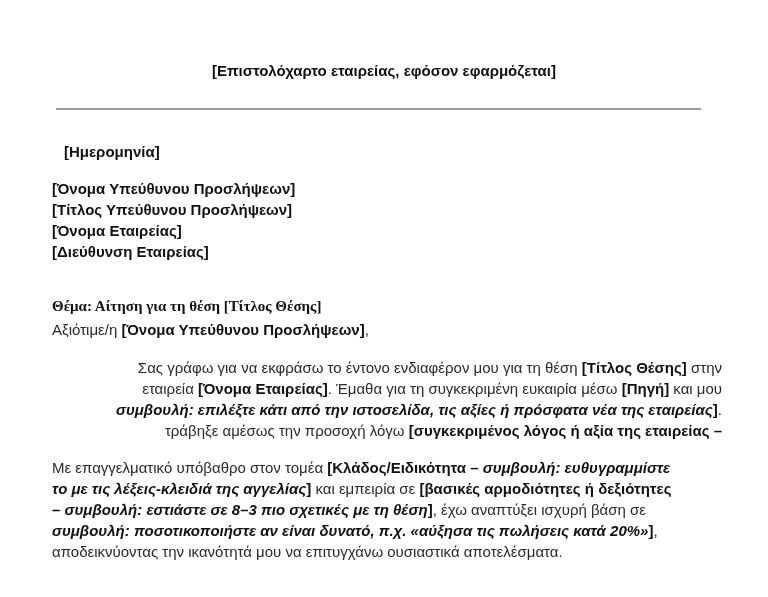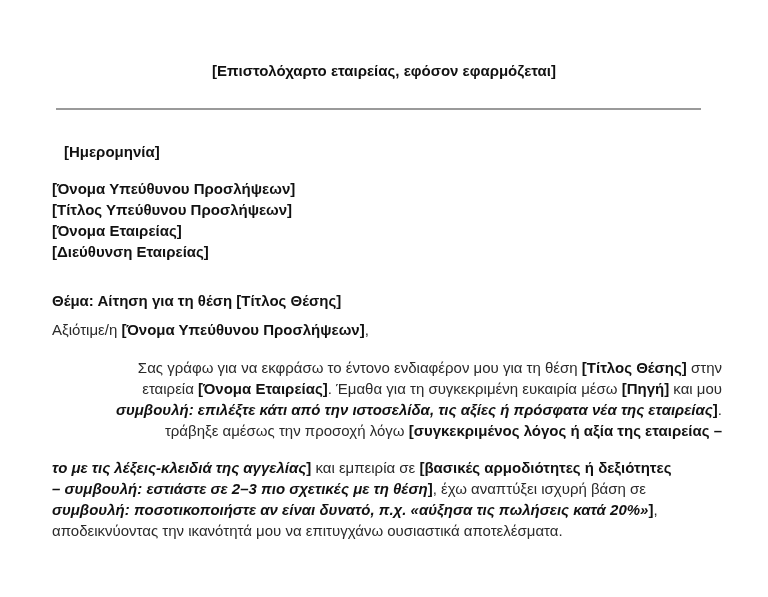--- a/index.html
+++ b/index.html
@@ -40,21 +40,21 @@
       width: 670px;
       font-size: 15px;
       line-height: 21px;
       color: #2a2a2a;
     }
     .b { font-weight: bold; color: #111; }
     .bi { font-weight: bold; font-style: italic; color: #111; }
     .line { display: block; white-space: nowrap; }
     #date { top: 141px; margin-left: 12px; }
     #recipient { top: 178px; }
-    #subject { top: 290px; }
+    #subject { top: 296px; font-family: Liberation Serif, serif; }
     #salutation { top: 319px; }
     #para1 { top: 357px; text-align: right; }
     #para2 { top: 457px; }
   </style>
 </head>
 <body>
 
 <div class="letterhead">[Επιστολόχαρτο εταιρείας, εφόσον εφαρμόζεται]</div>
 <div class="divider"></div>
 
@@ -80,17 +80,18 @@
 </div>
 
 <div class="block" id="para1">
   <span class="line"><span>Σας γράφω για να εκφράσω το έντονο ενδιαφέρον μου για τη θέση </span><span class="b">[Τίτλος Θέσης]</span><span> στην</span></span>
   <span class="line"><span>εταιρεία </span><span class="b">[Όνομα Εταιρείας]</span><span>. Έμαθα για τη συγκεκριμένη ευκαιρία μέσω </span><span class="b">[Πηγή]</span><span> και μου</span></span>
   <span class="line"><span class="bi">συμβουλή: επιλέξτε κάτι από την ιστοσελίδα, τις αξίες ή πρόσφατα νέα της εταιρείας</span><span class="b">]</span><span>.</span></span>
   <span class="line"><span>τράβηξε αμέσως την προσοχή λόγω </span><span class="b">[συγκεκριμένος λόγος ή αξία της εταιρείας –</span></span>
 </div>
 
 <div class="block" id="para2">
+  <span class="line"><span>Με επαγγελματικό υπόβαθρο στον τομέα </span><span class="b">[Κλάδος/Ειδικότητα – </span><span class="bi">συμβουλή: ευθυγραμμίστε</span></span>
   <span class="line"><span class="bi">το με τις λέξεις-κλειδιά της αγγελίας</span><span class="b">]</span><span> και εμπειρία σε </span><span class="b">[βασικές αρμοδιότητες ή δεξιότητες</span></span>
-  <span class="line"><span class="bi">– συμβουλή: εστιάστε σε 2–3 πιο σχετικές με τη θέση</span><span class="b">]</span><span>, έχω αναπτύξει ισχυρή βάση σε</span></span>
+  <span class="line"><span class="bi">– συμβουλή: εστιάστε σε 8–3 πιο σχετικές με τη θέση</span><span class="b">]</span><span>, έχω αναπτύξει ισχυρή βάση σε</span></span>
   <span class="line"><span class="bi">συμβουλή: ποσοτικοποιήστε αν είναι δυνατό, π.χ. «αύξησα τις πωλήσεις κατά 20%»</span><span class="b">]</span><span>,</span></span>
   <span class="line"><span>αποδεικνύοντας την ικανότητά μου να επιτυγχάνω ουσιαστικά αποτελέσματα.</span></span>
 </div>
 
 </body></html>

